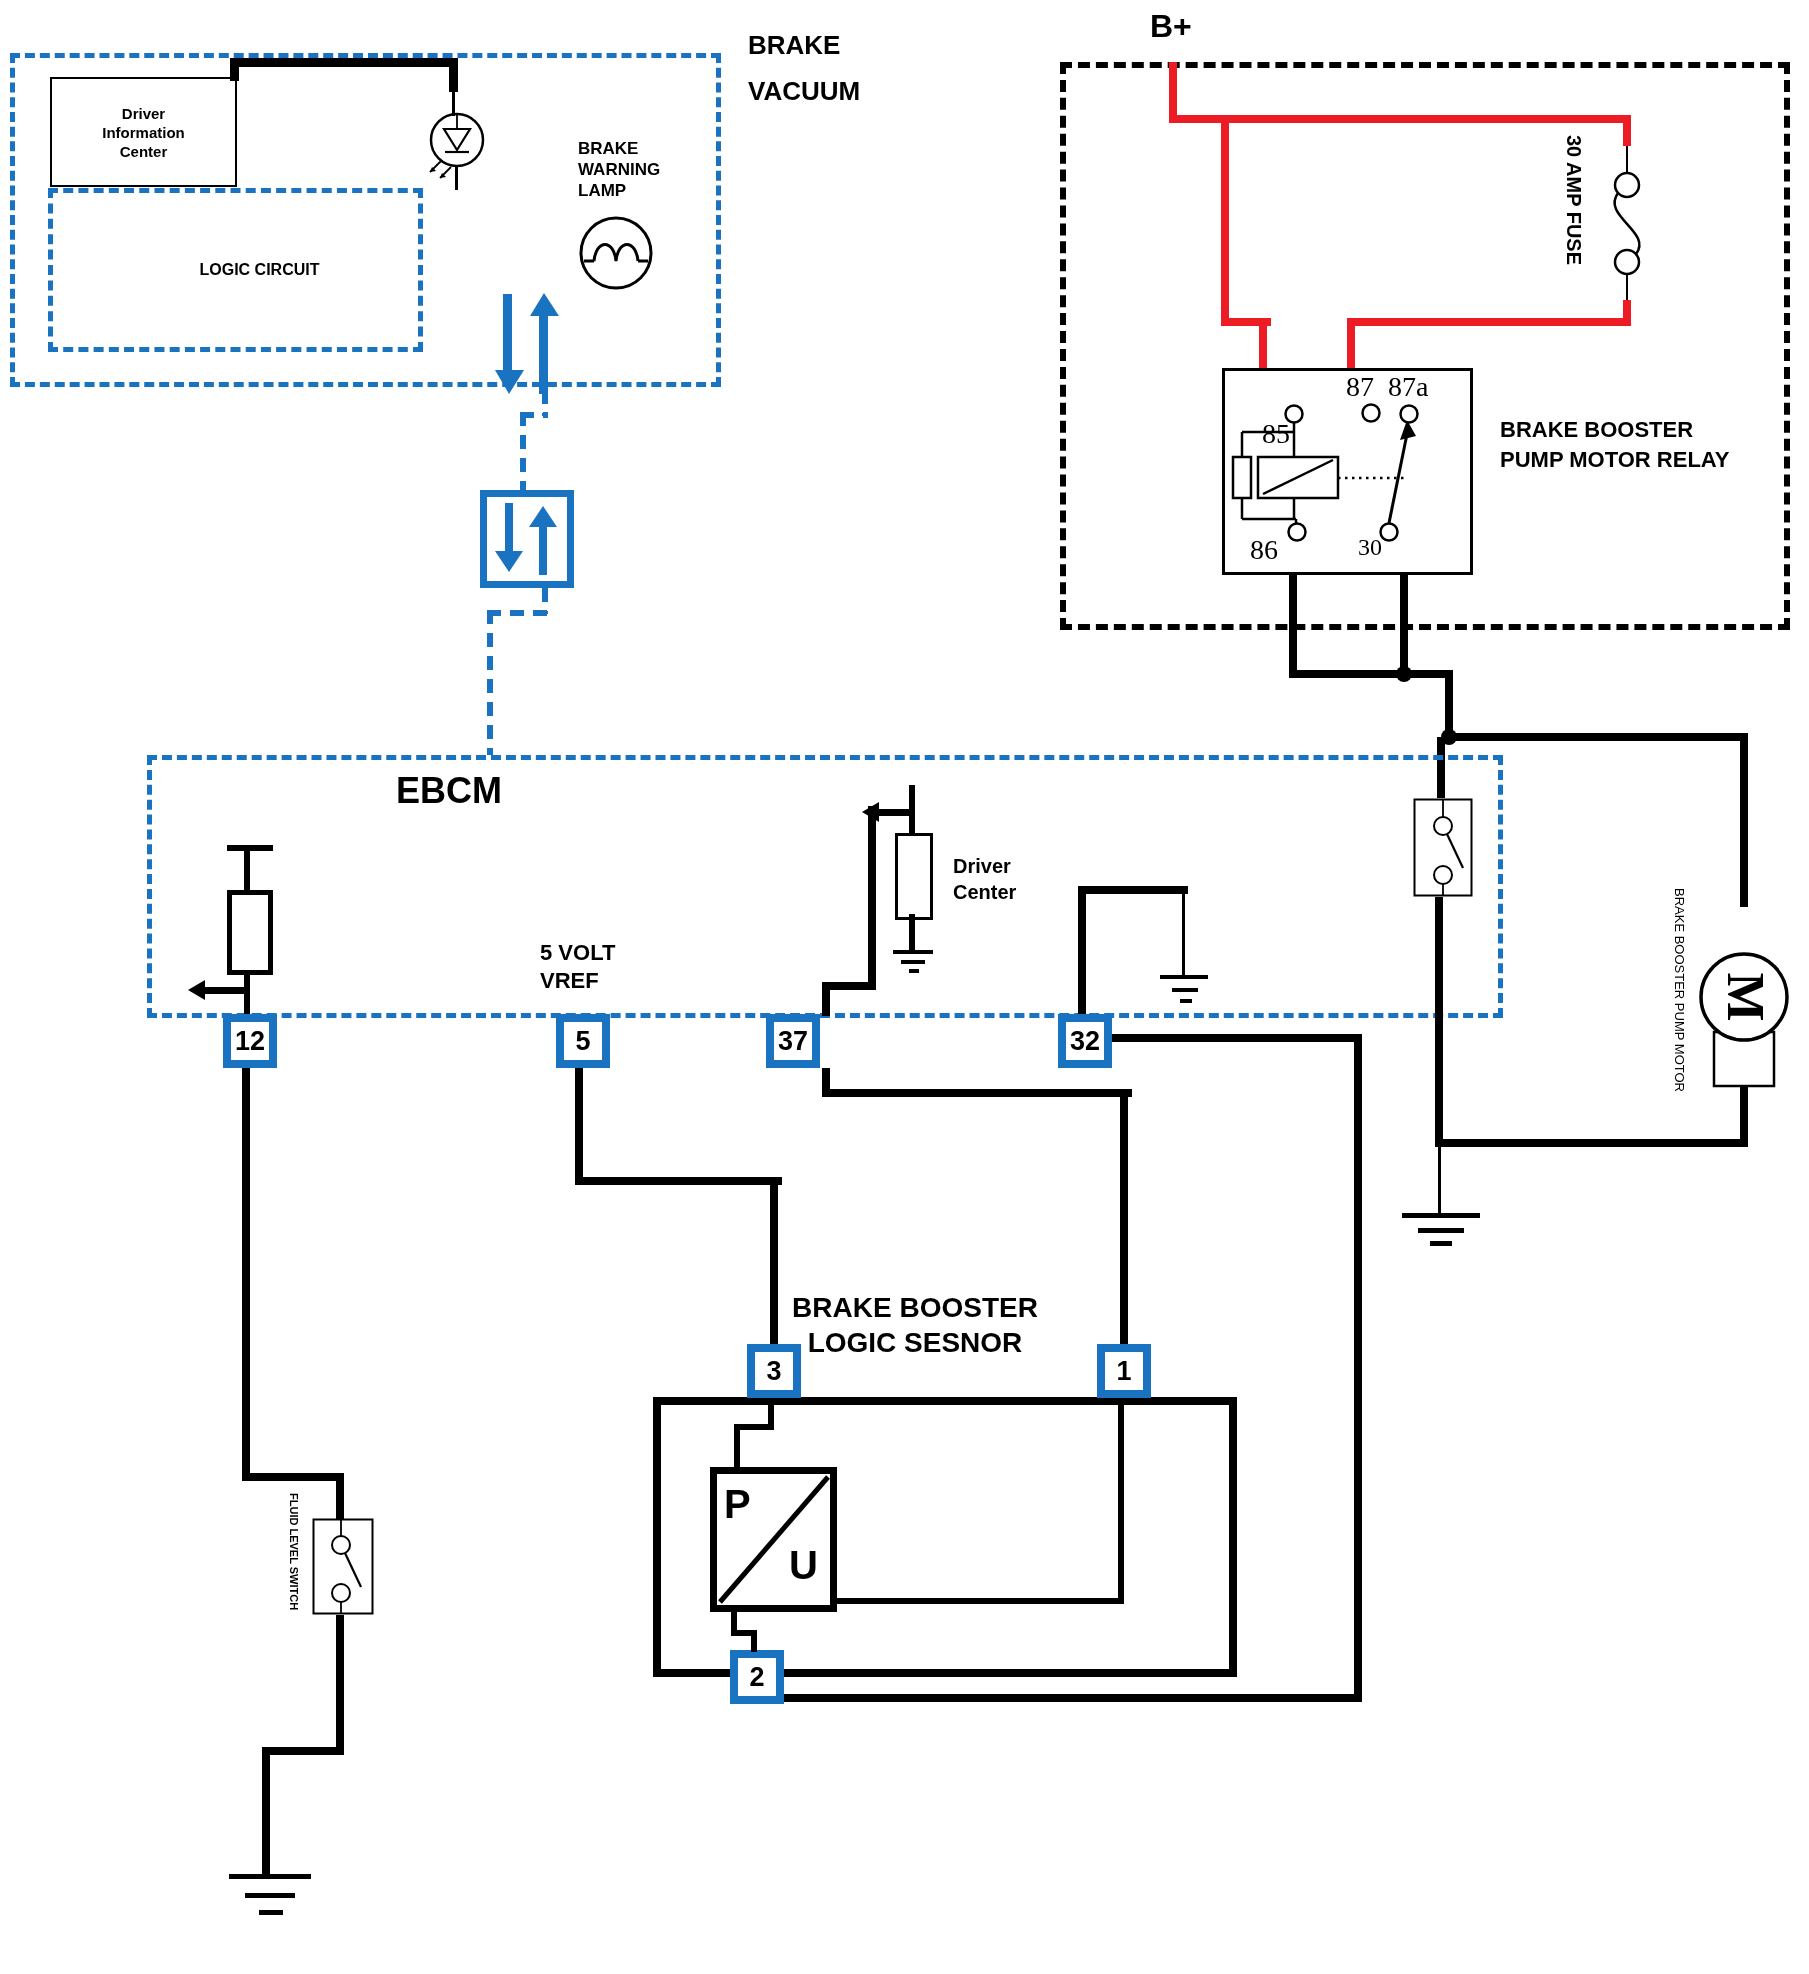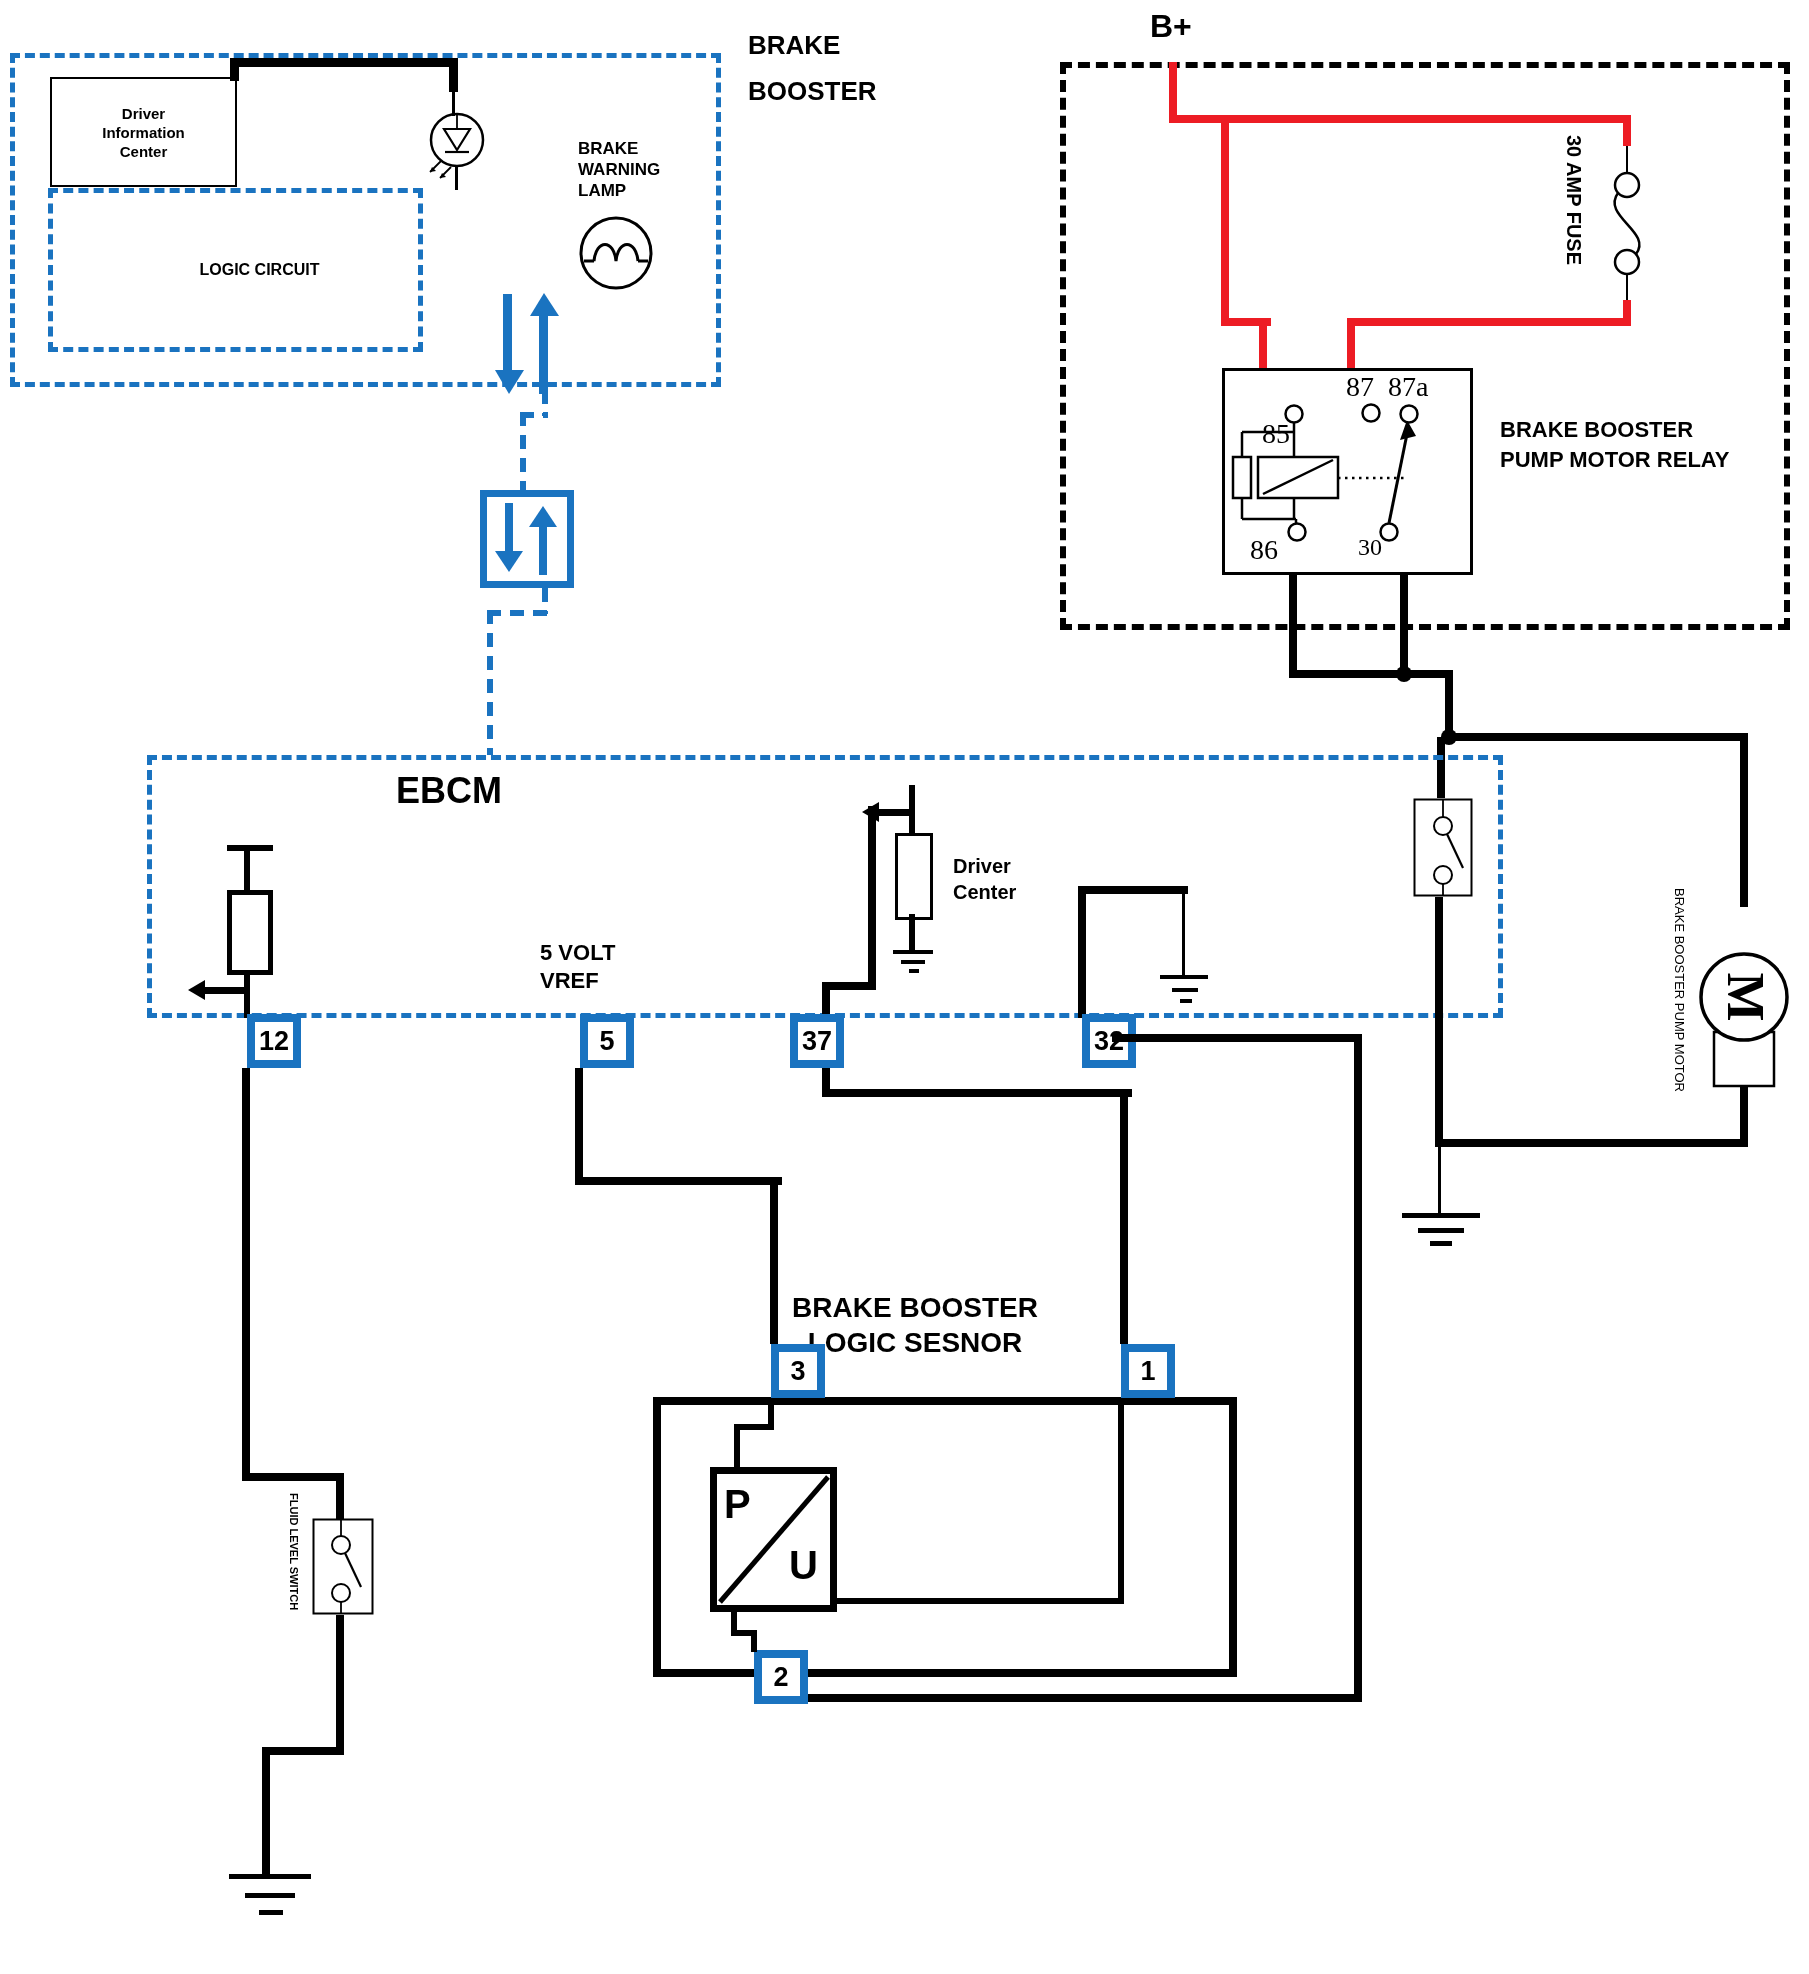--- a/index.html
+++ b/index.html
@@ -7,38 +7,38 @@
           font-family:"Liberation Sans",sans-serif;color:#000;}
   .abs{position:absolute;}
   .w{position:absolute;background:#000;}
   .wr{position:absolute;background:#ed1c24;}
   .thin{position:absolute;background:#000;}
   .dashv{position:absolute;background:repeating-linear-gradient(180deg,#1a73c0 0 14px,transparent 14px 23px);}
   .dashh{position:absolute;background:repeating-linear-gradient(90deg,#1a73c0 0 14px,transparent 14px 23px);}
   .blue-dash-box{position:absolute;border:5px dashed #1a73c0;}
   .black-dash-box{position:absolute;border:6px dashed #000;}
   .pin{position:absolute;width:38px;height:38px;border:8px solid #1a73c0;background:#fff;
-       display:flex;align-items:center;justify-content:center;font-weight:bold;font-size:27px;margin-left:24px;}
+       display:flex;align-items:center;justify-content:center;font-weight:bold;font-size:27px;}
   .lbl{position:absolute;font-weight:bold;white-space:nowrap;}
   .serif{font-family:"Liberation Serif",serif;font-weight:normal;}
   .vtext{position:absolute;writing-mode:vertical-rl;white-space:nowrap;font-weight:bold;}
   .tri-left{position:absolute;width:0;height:0;border-top:10px solid transparent;
             border-bottom:10px solid transparent;border-right:17px solid #000;}
   .dot{position:absolute;width:16px;height:16px;border-radius:50%;background:#000;}
   .gbar{position:absolute;background:#000;}
   svg{position:absolute;overflow:visible;}
 </style>
 </head>
 <body>
 
 <div id="canvas">
 
   <div class="blue-dash-box" style="left:10px;top:53px;width:701px;height:324px;"></div>
   <div class="lbl" style="left:748px;top:30px;font-size:26px;">BRAKE</div>
-  <div class="lbl" style="left:748px;top:76px;font-size:26px;">BOOSTER</div>
+  <div class="lbl" style="left:748px;top:76px;font-size:26px;">VACUUM</div>
 
   <div class="abs" style="left:50px;top:77px;width:183px;height:106px;border:2px solid #000;display:flex;flex-direction:column;align-items:center;justify-content:center;font-weight:bold;font-size:15px;line-height:19px;">
     <div>Driver</div>
     <div>Information</div>
     <div>Center</div>
   </div>
 
   <div class="w" style="left:230px;top:58px;width:228px;height:9px;"></div>
   <div class="w" style="left:230px;top:58px;width:9px;height:23px;"></div>
   <div class="w" style="left:449px;top:58px;width:9px;height:34px;"></div>

